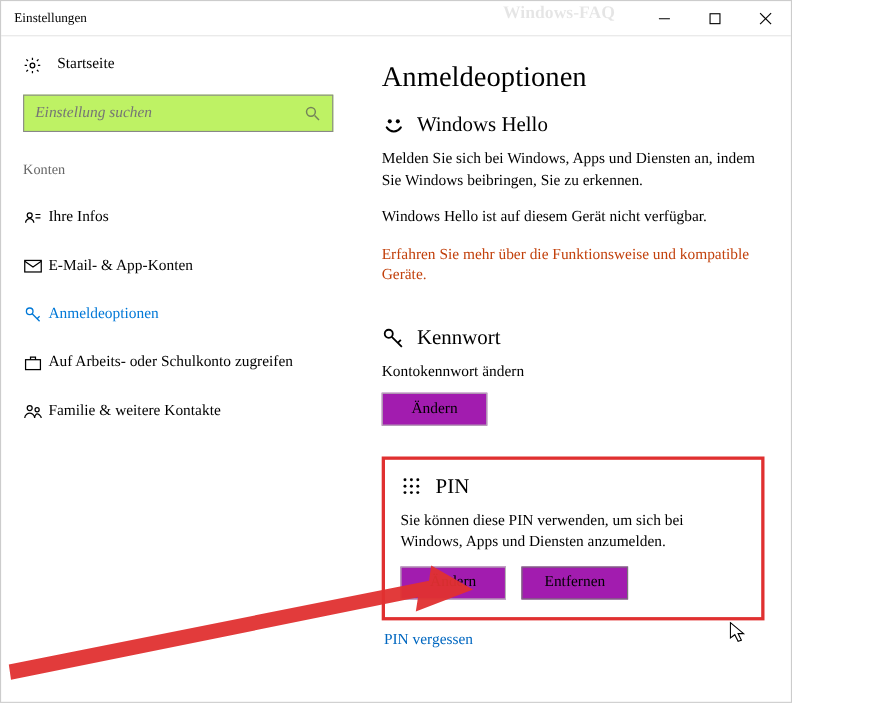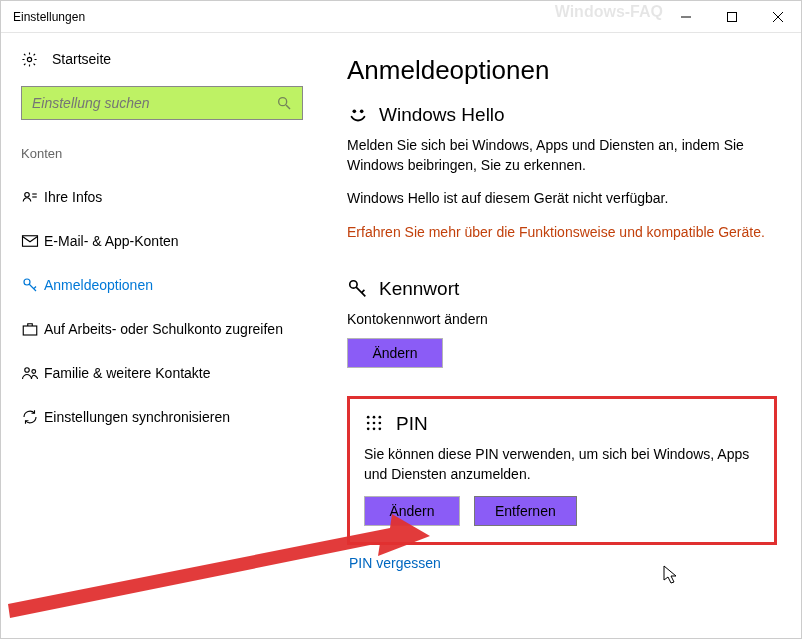--- a/index.html
+++ b/index.html
@@ -6,35 +6,35 @@
   body {
     font-family: "Segoe UI", Tahoma, sans-serif;
     font-size: 14px;
     color: #000;
     background: #fff;
     width: 802px;
     height: 639px;
     overflow: hidden;
     position: relative;
   }
-  .window { width: 802px; height: 639px; border: 1px solid #ccc; position: relative; }
+  .window { width: 720px; height: 639px; border: 1px solid #ccc; position: relative; font-family: Liberation Serif, serif; }
   .titlebar {
     height: 32px;
     display: flex;
     align-items: center;
     padding-left: 12px;
     border-bottom: 1px solid #e5e5e5;
     font-size: 12px;
   }
   .titlebar-spacer { flex: 1; }
   .win-controls { display: flex; }
   .win-btn { width: 46px; height: 32px; display: flex; align-items: center; justify-content: center; }
   .win-btn svg { display:block; }
   .watermark {
-    position: absolute; top: 2px; right: 138px;
+    position: absolute; top: 2px; right: 160px;
     font-size: 16px; color: rgba(0,0,0,0.1); font-weight: 600;
   }
   .body { display: flex; height: calc(100% - 32px); }
   .sidebar {
     width: 322px;
     padding: 18px 20px 0 20px;
   }
   .home-row {
     display: flex; align-items: flex-start; gap: 14px;
     margin-bottom: 18px;
@@ -67,21 +67,21 @@
     padding: 22px 24px 0 24px;
     position: relative;
     overflow: hidden;
   }
   .page-title { font-size: 26px; font-weight: 400; margin-bottom: 18px; }
   .sect-head { display:flex; align-items:center; gap:10px; font-size:19px; margin-bottom:10px; }
   .sect-head .sic { width:22px; height:22px; }
   .para { font-size:14px; line-height:1.4; margin-bottom:14px; }
   .link { color:#c2410c; cursor:pointer; }
   .btn {
-    background:#8b5cf6; border:1px solid #b5b5b5;
+    background:#a21caf; border:1px solid #b5b5b5;
     padding: 6px 20px; font-size:14px; font-family:inherit;
     cursor:pointer; min-width:96px;
   }
   .pin-box {
     border: 3px solid #e03030;
     padding: 14px 14px 16px 14px;
     margin-top: 6px;
   }
   .btn-row { display:flex; gap:14px; margin-top:12px; }
   .forgot { color:#0067c0; margin-top:10px; margin-left:2px; cursor:pointer; }
@@ -188,29 +188,20 @@
       </div>
       <div class="nav-item">
         <span class="nic">
           <svg width="18" height="18" viewBox="0 0 24 24" fill="none" stroke="#000" stroke-width="1.5">
               <circle cx="8" cy="8" r="3"></circle>
               <circle cx="17" cy="10" r="2.5"></circle>
               <path d="M2 20c0-4 4-6 6-6s6 2 6 6M14 20c0-3 2-5 3-5s5 2 5 5"></path>
             </svg>
         </span>
         <span>Familie &amp; weitere Kontakte</span>
-      </div>
-      <div class="nav-item">
-        <span class="nic">
-          <svg width="18" height="18" viewBox="0 0 24 24" fill="none" stroke="#000" stroke-width="1.5">
-              <path d="M4 12a8 8 0 0 1 14-5M20 12a8 8 0 0 1-14 5"></path>
-              <path d="M18 3v4h-4M6 21v-4h4"></path>
-            </svg>
-        </span>
-        <span>Einstellungen synchronisieren</span>
       </div>
     </div>
 
     <div class="main">
       <div class="page-title">Anmeldeoptionen</div>
 
       <div class="sect-head">
         <span class="sic">
           <svg width="22" height="22" viewBox="0 0 24 24" fill="#000">
               <circle cx="8" cy="8" r="2"></circle>

